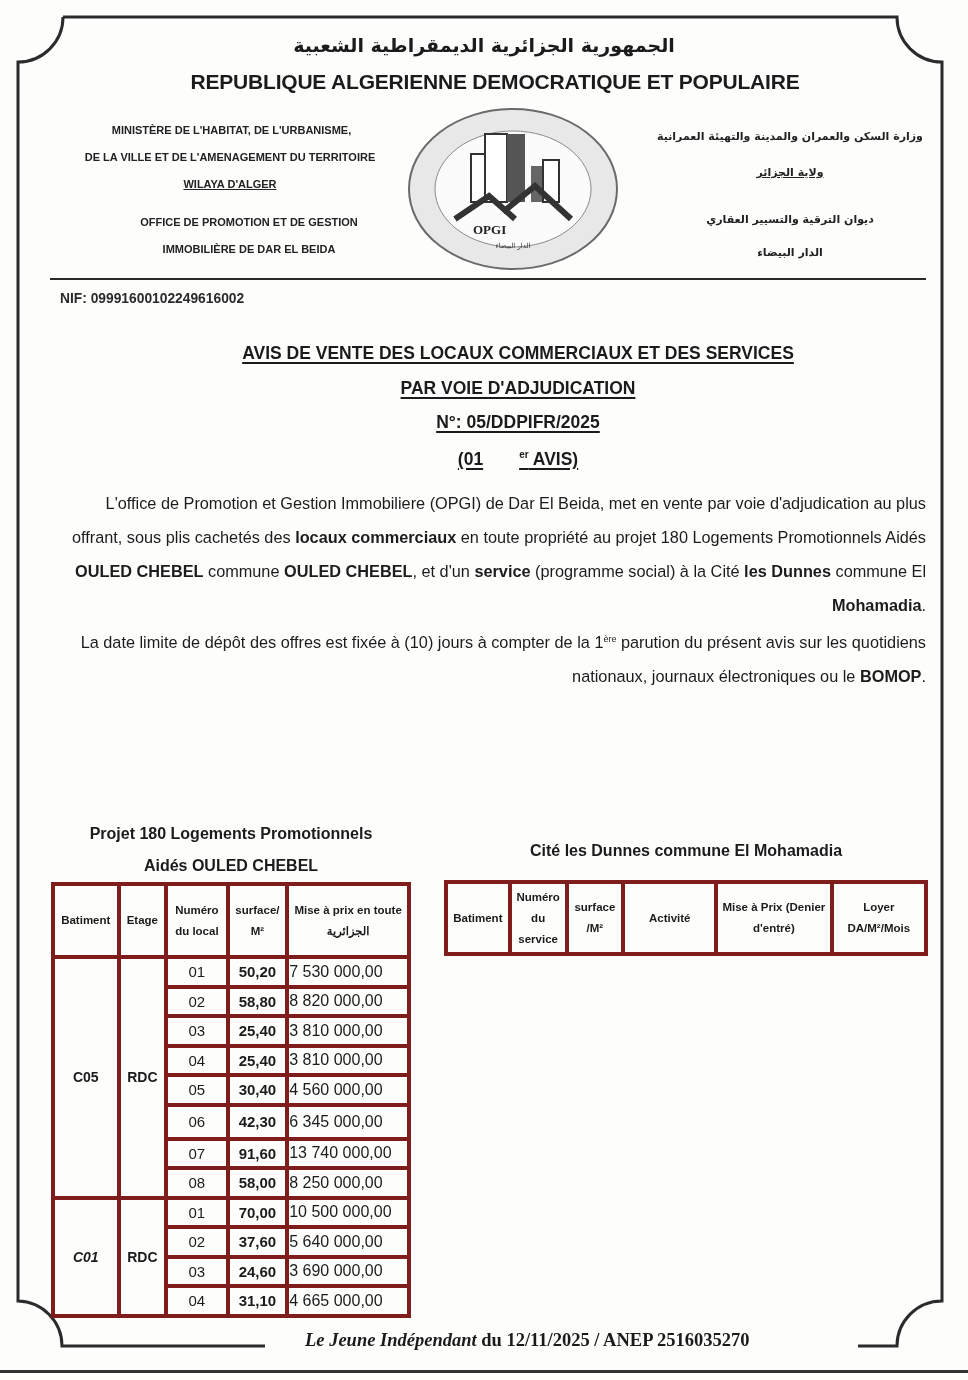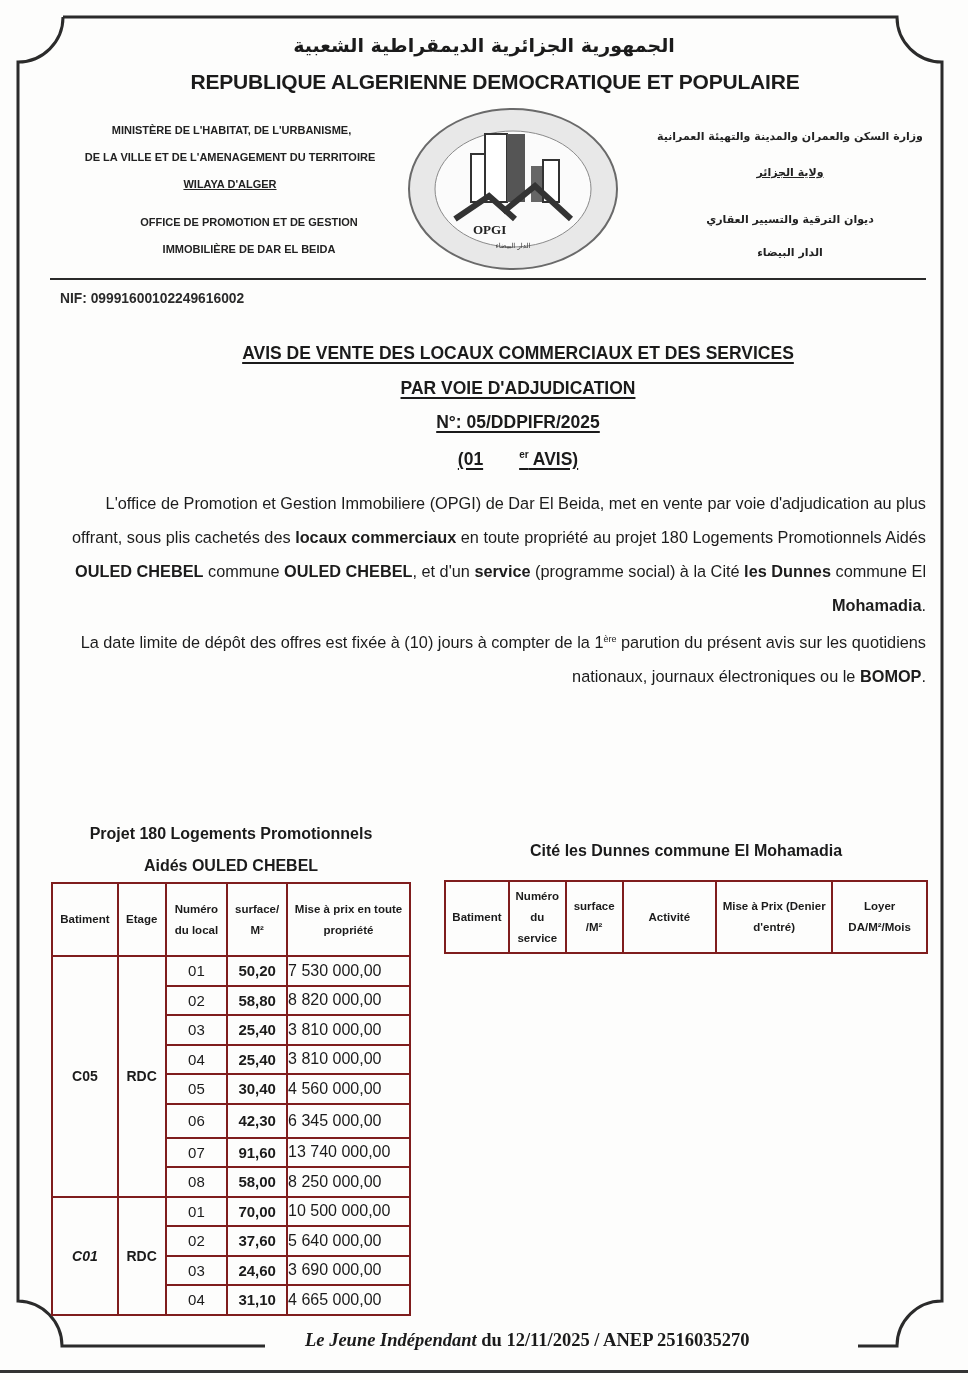--- a/index.html
+++ b/index.html
@@ -20,21 +20,21 @@
   .logo { left: 403px; top: 104px; width: 220px; height: 170px; }
   .rule { left: 50px; top: 278px; width: 876px; height: 2px; background: #2a2a2a; }
   .nif { left: 60px; top: 289px; font-family: "Liberation Sans", sans-serif; font-size: 15px; font-weight: bold; color: #2a2a2a; transform: scaleX(0.92); transform-origin: left; }
   .avis { left: 0; width: 968px; text-align: center; font-family: "Liberation Sans", sans-serif; font-weight: bold; font-size: 17.5px; text-decoration: underline; text-decoration-thickness: 1.5px; text-underline-offset: 3px; padding-left: 34px; }
   .avis sup { font-size: 10px; margin-left: 36px; }
   .para { left: 56px; width: 870px; font-family: "Liberation Sans", sans-serif; font-size: 16.3px; line-height: 34px; color: #1c1c1c; }
   .para b { font-weight: bold; }
   .para p { margin: 0; text-align: right; }
   .tcap { font-family: "Liberation Sans", sans-serif; font-weight: bold; font-size: 16px; text-align: center; white-space: nowrap; }
   table.t { position: absolute; border-collapse: collapse; font-family: "Liberation Sans", sans-serif; }
-  table.t td, table.t th { border: 2px solid #7f1d1d; padding: 0; text-align: center; vertical-align: middle; }
+  table.t td, table.t th { border: 4px solid #7f1d1d; padding: 0; text-align: center; vertical-align: middle; }
   table.t th { font-size: 11.5px; font-weight: bold; line-height: 21px; }
   table.t td { font-size: 14.5px; }
   .t1 td.money { text-align: left; padding-right: 4px; font-size: 16px; }
   .t1 td.num, .t1 td.surf { font-size: 15px; }
   .t1 td.surf { font-weight: bold; }
   .t1 td.bat { font-weight: bold; font-size: 14px; }
   .t2 td { font-weight: bold; font-size: 13px; }
   .t2 td.act { font-weight: normal; font-size: 12.5px; line-height: 21px; }
   .foot { left: 305px; top: 1330px; font-family: "Liberation Serif", serif; font-weight: bold; font-size: 18.5px; white-space: nowrap; }
   .foot i { font-style: italic; }
@@ -105,21 +105,21 @@
       <col style="width:62px">
       <col style="width:60px">
       <col style="width:124px">
     </colgroup>
   <tbody>
       <tr style="height:73px;">
     <th>Batiment</th>
     <th>Etage</th>
     <th>Numéro du local</th>
     <th>surface/ M²</th>
-    <th>Mise à prix en toute propriété</th>
+    <th>Mise à prix en toute الجزائرية</th>
   </tr>
   <tr style="height:29.5px;">
     <td rowspan="8" class="bat">C05</td>
     <td rowspan="8" class="bat">RDC</td>
     <td class="num">01</td>
     <td class="surf">50,20</td>
     <td class="money">7 530 000,00</td>
   </tr>
   <tr style="height:29.5px;">
         <td class="num">02</td>

